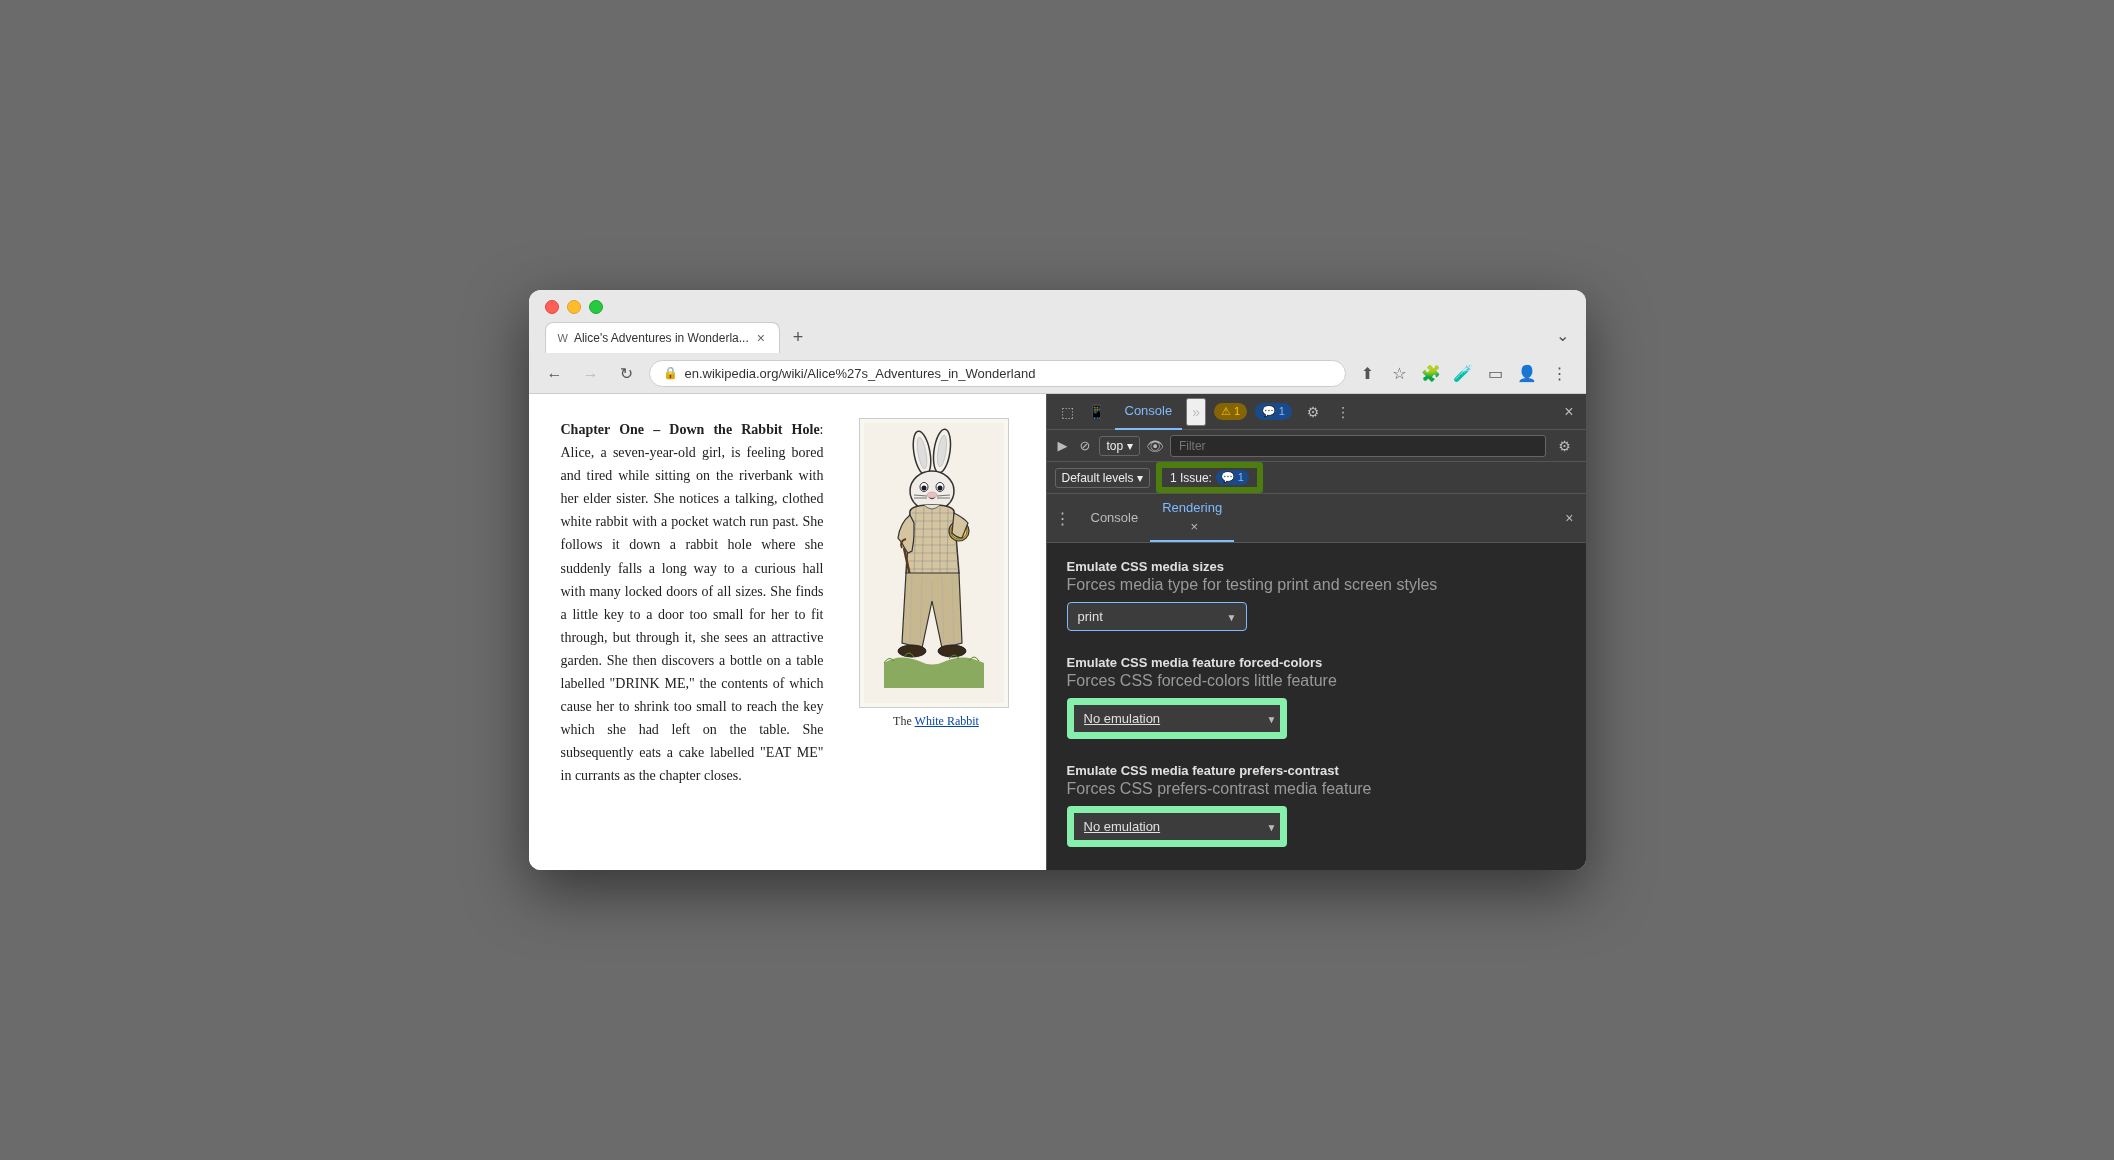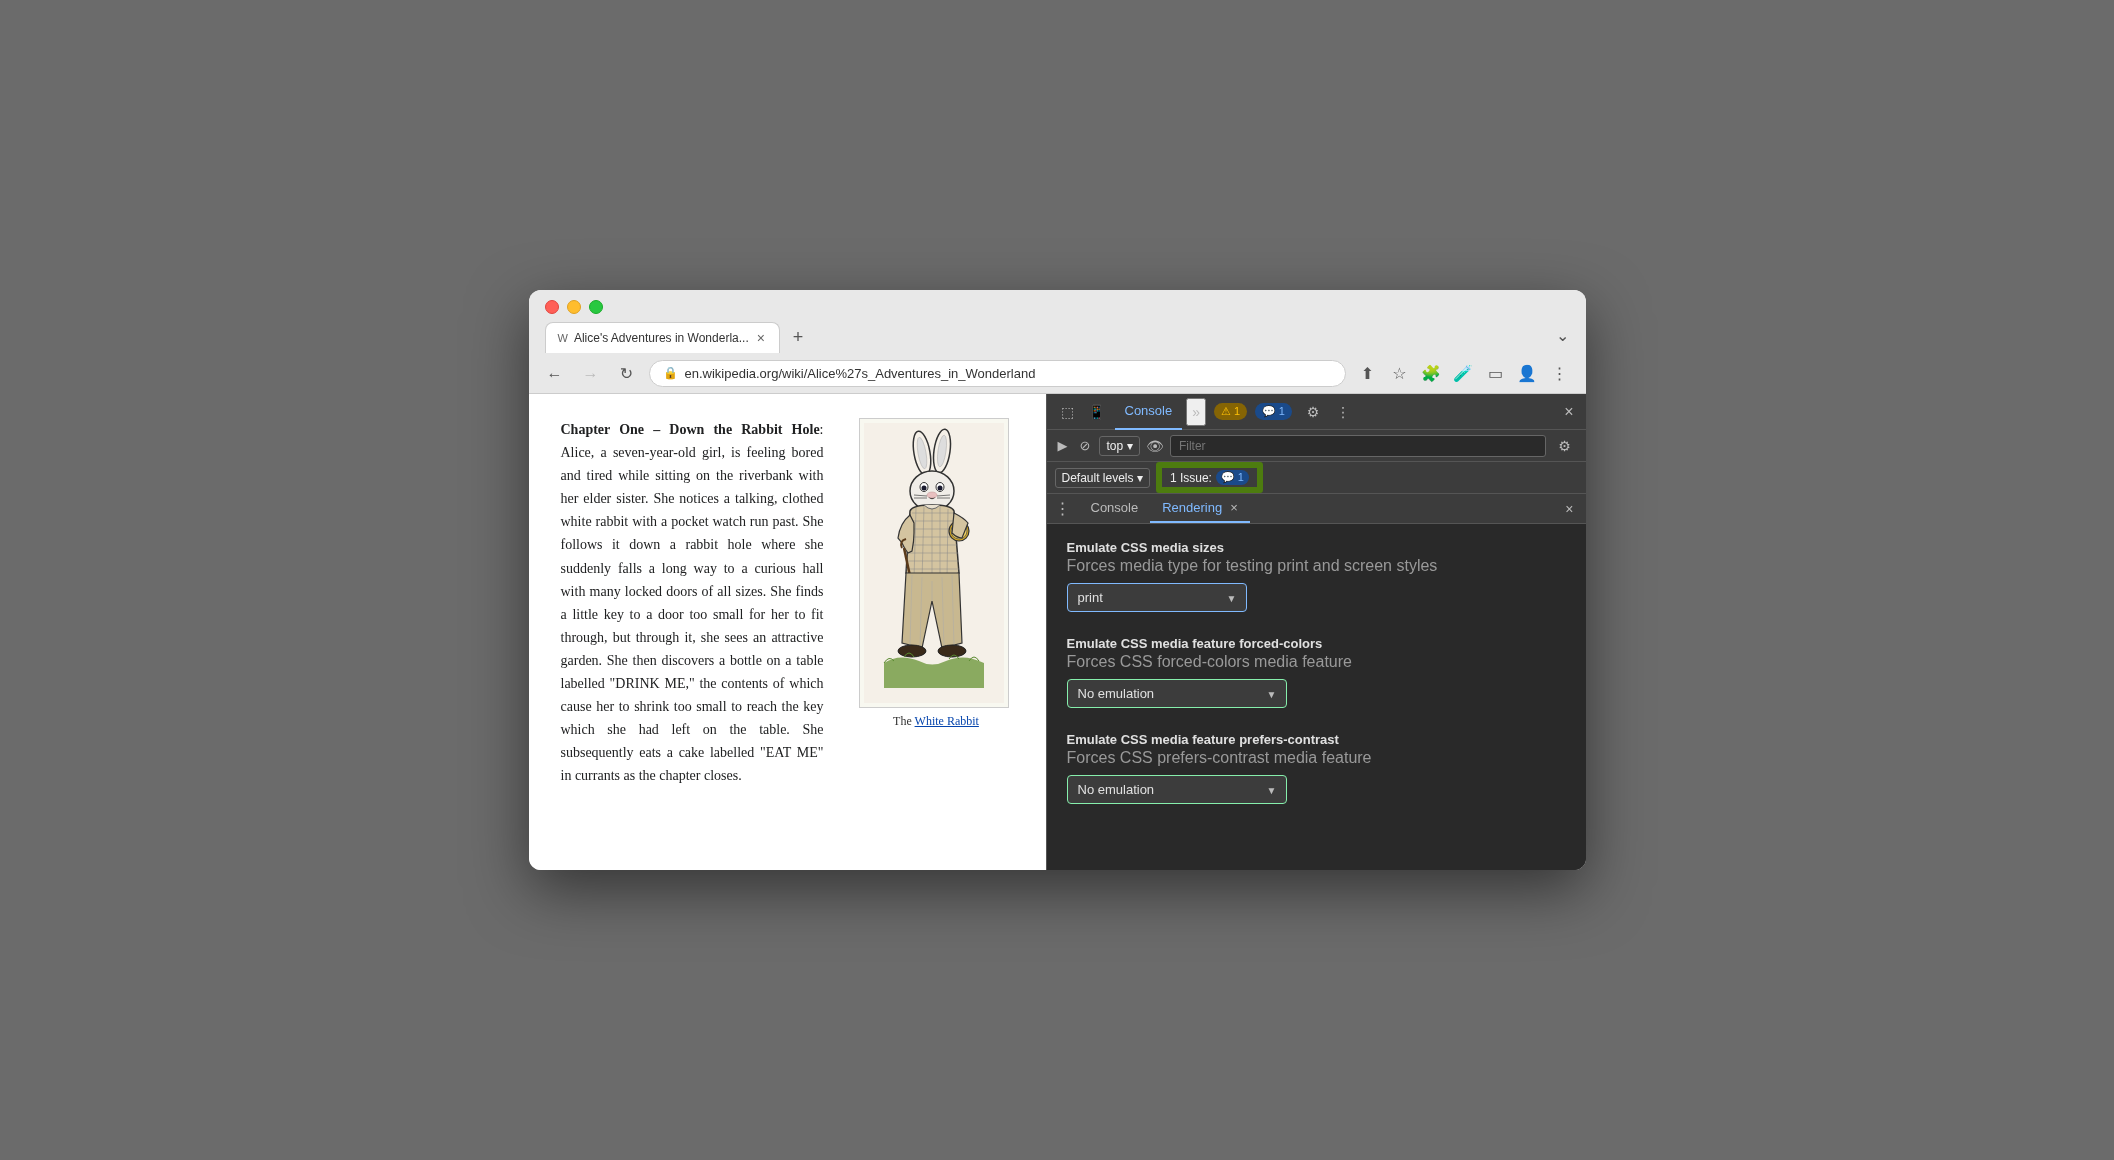--- a/index.html
+++ b/index.html
@@ -388,20 +388,21 @@
       font-size: 13px;
       padding: 6px 12px;
       border-bottom: 2px solid transparent;
       display: flex;
       align-items: center;
       gap: 4px;
     }
     .dt-panel-tab.active {
       color: #80baff;
       border-bottom: 2px solid #80baff;
+      flex-direction: column;
     }
     .dt-panel-close {
       margin-left: auto;
       color: #bbb;
       font-size: 14px;
       cursor: pointer;
       padding: 4px;
     }
     
     .dt-rendering-panel {
@@ -446,29 +447,30 @@
       position: absolute;
       right: 10px;
       top: 50%;
       transform: translateY(-50%);
       color: #bbb;
       font-size: 10px;
       pointer-events: none;
     }
     .dt-select-no-border {
       background: #3c3c3c;
-      border: 1px solid #86efac;
+      border: 7px solid #86efac;
       border-radius: 4px;
       color: #e0e0e0;
       font-size: 13px;
       padding: 6px 30px 6px 10px;
       cursor: pointer;
       appearance: none;
       -webkit-appearance: none;
       width: 220px;
+      text-decoration: underline;
     }
     .dt-select-wrapper-no-border {
       position: relative;
       display: inline-block;
     }
     .dt-select-wrapper-no-border::after {
       content: '▼';
       position: absolute;
       right: 10px;
       top: 50%;
@@ -663,21 +665,21 @@
             <select class="dt-select">
               <option>none</option>
               <option selected="">print</option>
               <option>screen</option>
             </select>
           </div>
         </div>
 
         <div class="dt-section">
           <div class="dt-section-title">Emulate CSS media feature forced-colors</div>
-          <div class="dt-section-desc">Forces CSS forced-colors media feature</div>
+          <div class="dt-section-desc">Forces CSS forced-colors little feature</div>
           <div class="dt-select-wrapper-no-border">
             <select class="dt-select-no-border">
               <option selected="">No emulation</option>
               <option>active</option>
               <option>none</option>
             </select>
           </div>
         </div>
 
         <div class="dt-section">

